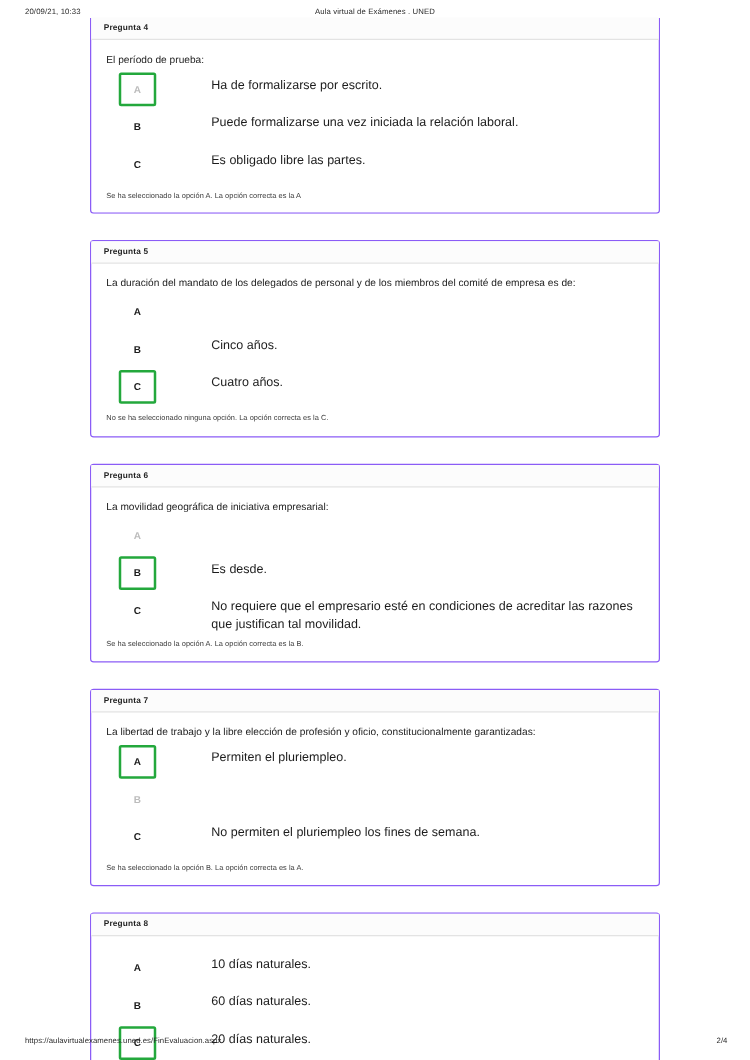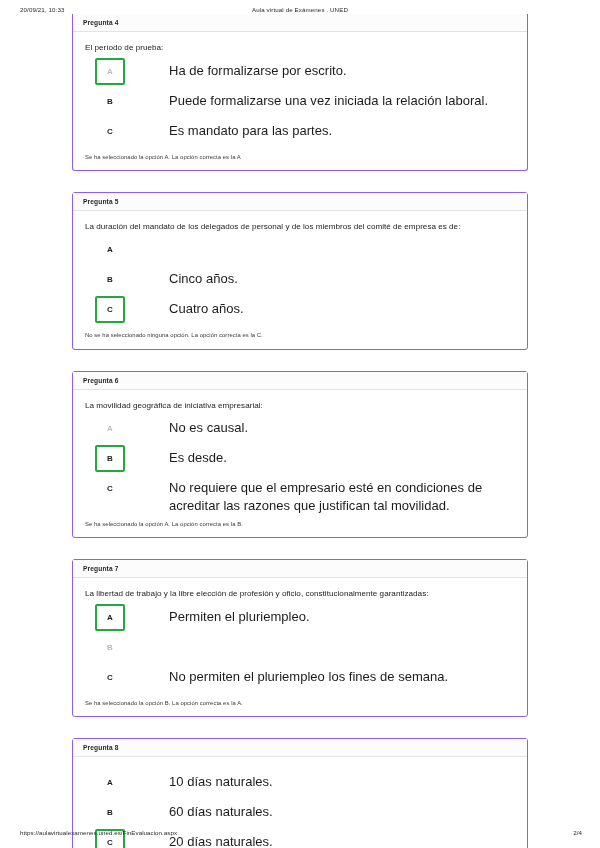--- a/index.html
+++ b/index.html
@@ -156,21 +156,21 @@
   .letter.correct {
     border-color: #23a83c;
   }
   .letter.muted {
     color: #bcbcbc;
     font-weight: bold;
   }
 
   .opt-text {
     flex: 1 1 auto;
-    font-size: 13px;
+    font-size: 10px;
     line-height: 1.34;
     color: #1c1c1c;
     padding-top: 5px;
     padding-right: 8px;
     letter-spacing: 0.02px;
   }
 
   .qfeedback {
     font-size: 5.9px;
     color: #3a3a3a;
@@ -202,21 +202,21 @@
           <li class="opt">
             <div class="opt-letter-cell">
               <div class="letter plain">B</div>
             </div>
             <div class="opt-text">Puede formalizarse una vez iniciada la relación laboral.</div>
           </li>
           <li class="opt">
             <div class="opt-letter-cell">
               <div class="letter plain">C</div>
             </div>
-            <div class="opt-text">Es mandato para las partes.</div>
+            <div class="opt-text">Es obligado libre las partes.</div>
           </li>
         </ul>
       </div>
       <div class="qfeedback">Se ha seleccionado la opción A. La opción correcta es la A</div>
     </div>
     <div class="qcard">
       <div class="qcard-head">Pregunta 5</div>
       <div class="qcard-body">
         <p class="qtext">La duración del mandato de los delegados de personal y de los miembros del comité de empresa es de:</p>
         <ul class="opt-list">
@@ -243,21 +243,20 @@
     </div>
     <div class="qcard">
       <div class="qcard-head">Pregunta 6</div>
       <div class="qcard-body">
         <p class="qtext">La movilidad geográfica de iniciativa empresarial:</p>
         <ul class="opt-list">
           <li class="opt">
             <div class="opt-letter-cell">
               <div class="letter muted">A</div>
             </div>
-            <div class="opt-text">No es causal.</div>
           </li>
           <li class="opt">
             <div class="opt-letter-cell">
               <div class="letter correct">B</div>
             </div>
             <div class="opt-text">Es desde.</div>
           </li>
           <li class="opt">
             <div class="opt-letter-cell">
               <div class="letter plain">C</div>

